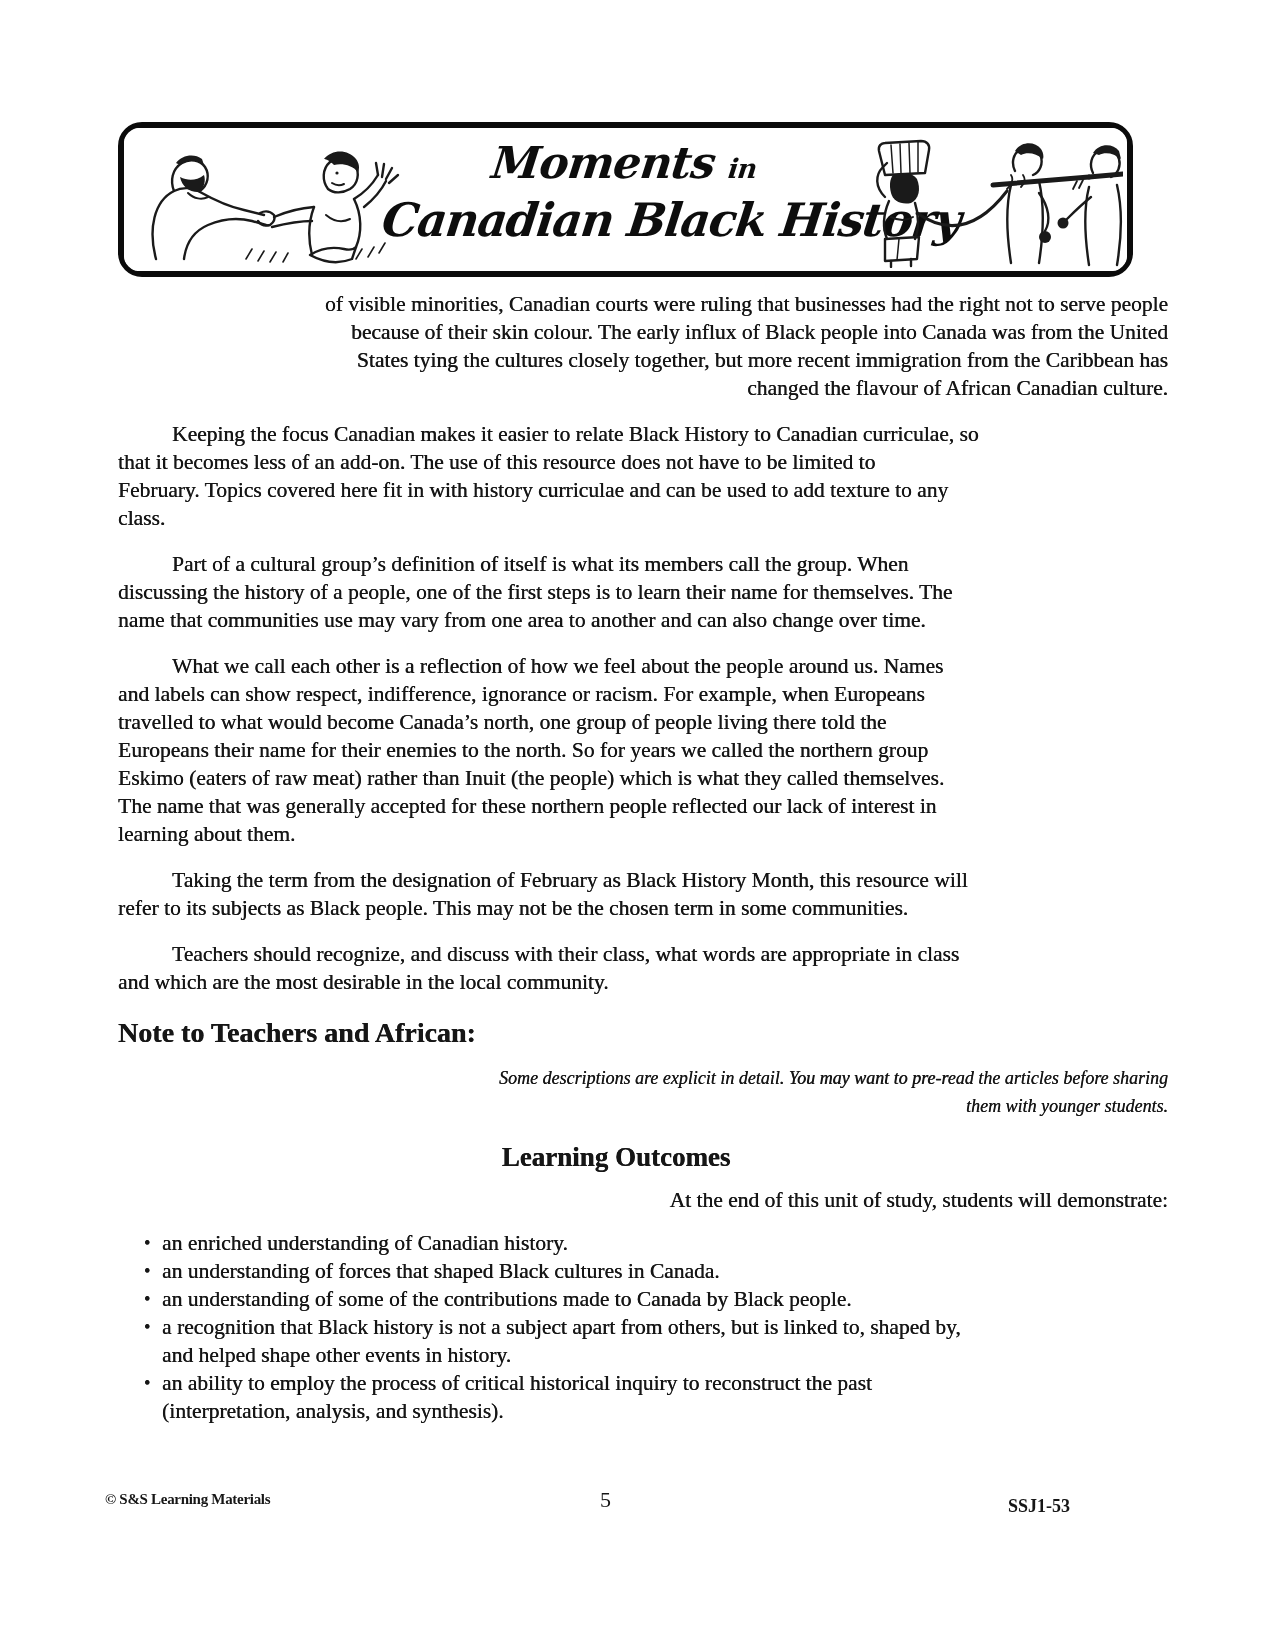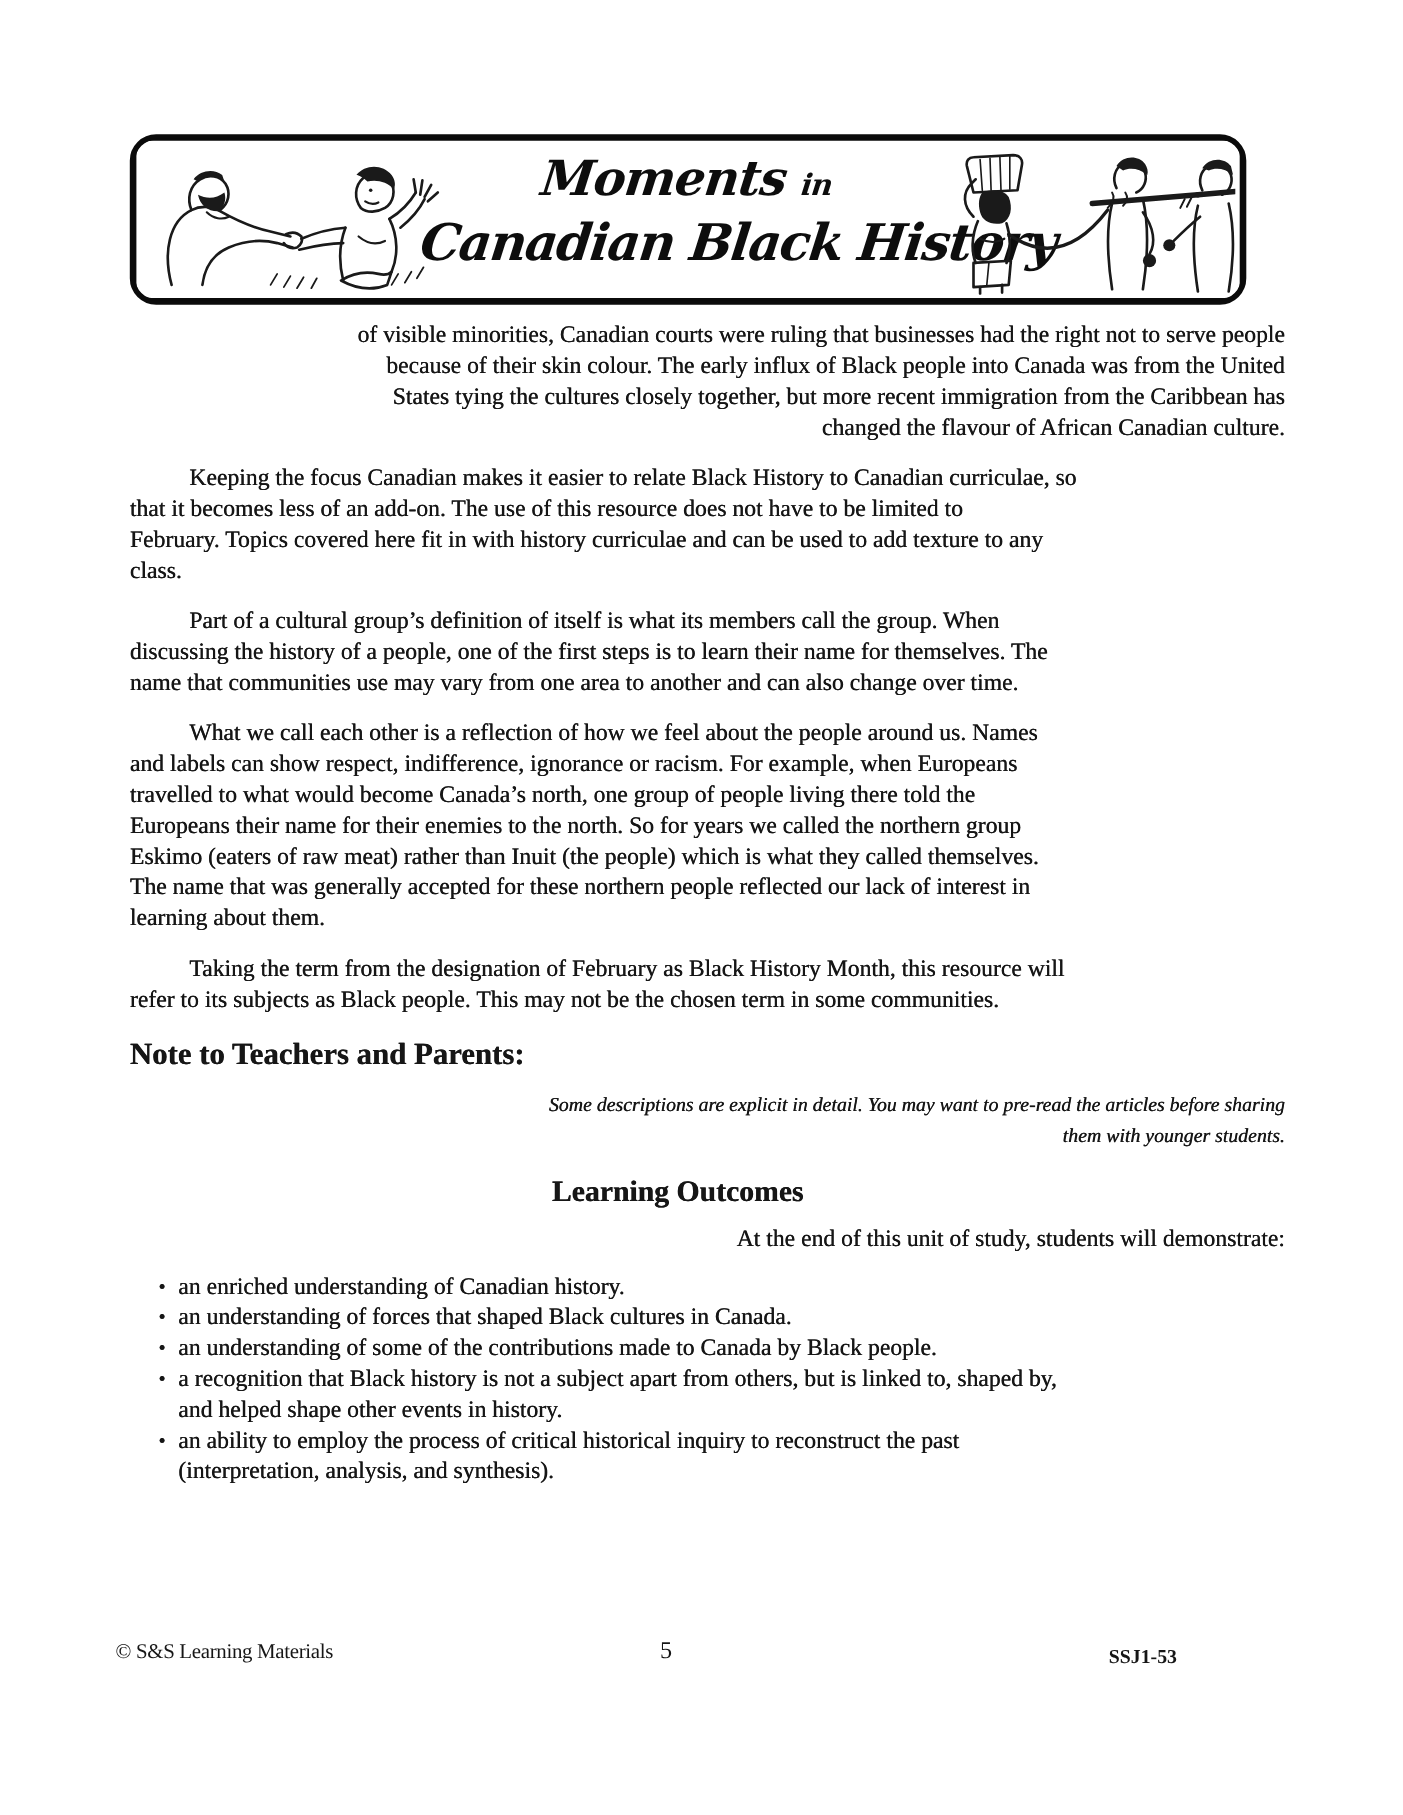--- a/index.html
+++ b/index.html
@@ -31,21 +31,21 @@
   .h-center { text-align:center; margin:24px 54px 16px 0; }
   .h-left { font-size:28px; margin:20px 0 14px; }
   .h-outcomes { margin-top:20px; margin-bottom:12px; }
   .intro { margin-bottom:15px; }
   .outcomes-list { list-style:none; margin:0; padding:0; }
   .outcomes-list li { position:relative; padding-left:44px; }
   .outcomes-list li::before { content:"\2022"; position:absolute; left:26px; top:0; font-size:18px; }
   .outcomes-list li span { white-space:pre-line; display:block; }
 
   
-  .foot-left  { position:absolute; left:105px;  top:1491px; font-weight:normal; font-size:19px; letter-spacing:-0.3px; }
+  .foot-left  { position:absolute; left:105px;  top:1491px; font-weight:bold; font-size:15px; letter-spacing:-0.3px; }
   .foot-center{ position:absolute; left:600px;  top:1487px; font-size:22px; }
   .foot-right { position:absolute; left:1008px; top:1496px; font-weight:bold; font-size:18px; }
 </style>
 </head>
 <body>
 
 <div class="page">
 
   <header class="banner">
     <div class="banner-border-outer"></div>
@@ -131,22 +131,24 @@
 name that communities use may vary from one area to another and can also change over time.</p>
     <p class="para">What we call each other is a reflection of how we feel about the people around us.  Names
 and labels can show respect, indifference, ignorance or racism.  For example, when Europeans
 travelled to what would become Canada’s north, one group of people living there told the
 Europeans their name for their enemies to the north.  So for years we called the northern group
 Eskimo (eaters of raw meat) rather than Inuit (the people) which is what they called themselves.
 The name that was generally accepted for these northern people reflected our lack of interest in
 learning about them.</p>
     <p class="para">Taking the term from the designation of February as Black History Month, this resource will
 refer to its subjects as Black people.  This may not be the chosen term in some communities.</p>
+    <p class="para">Teachers should recognize, and discuss with their class, what words are appropriate in class
+and which are the most desirable in the local community.</p>
 
-    <h2 class="heading h-left">Note to Teachers and Parents:</h2>
+    <h2 class="heading h-left">Note to Teachers and African:</h2>
     <p class="para no-indent note-italic">Some descriptions are explicit in detail.  You may want to pre-read the articles before sharing
 them with younger students.</p>
 
     <h2 class="heading h-center h-outcomes">Learning Outcomes</h2>
     <p class="para no-indent intro">At the end of this unit of study, students will demonstrate:</p>
 
     <ul class="outcomes-list">
       <li>
           <span>an enriched understanding of Canadian history.</span>
         </li>

